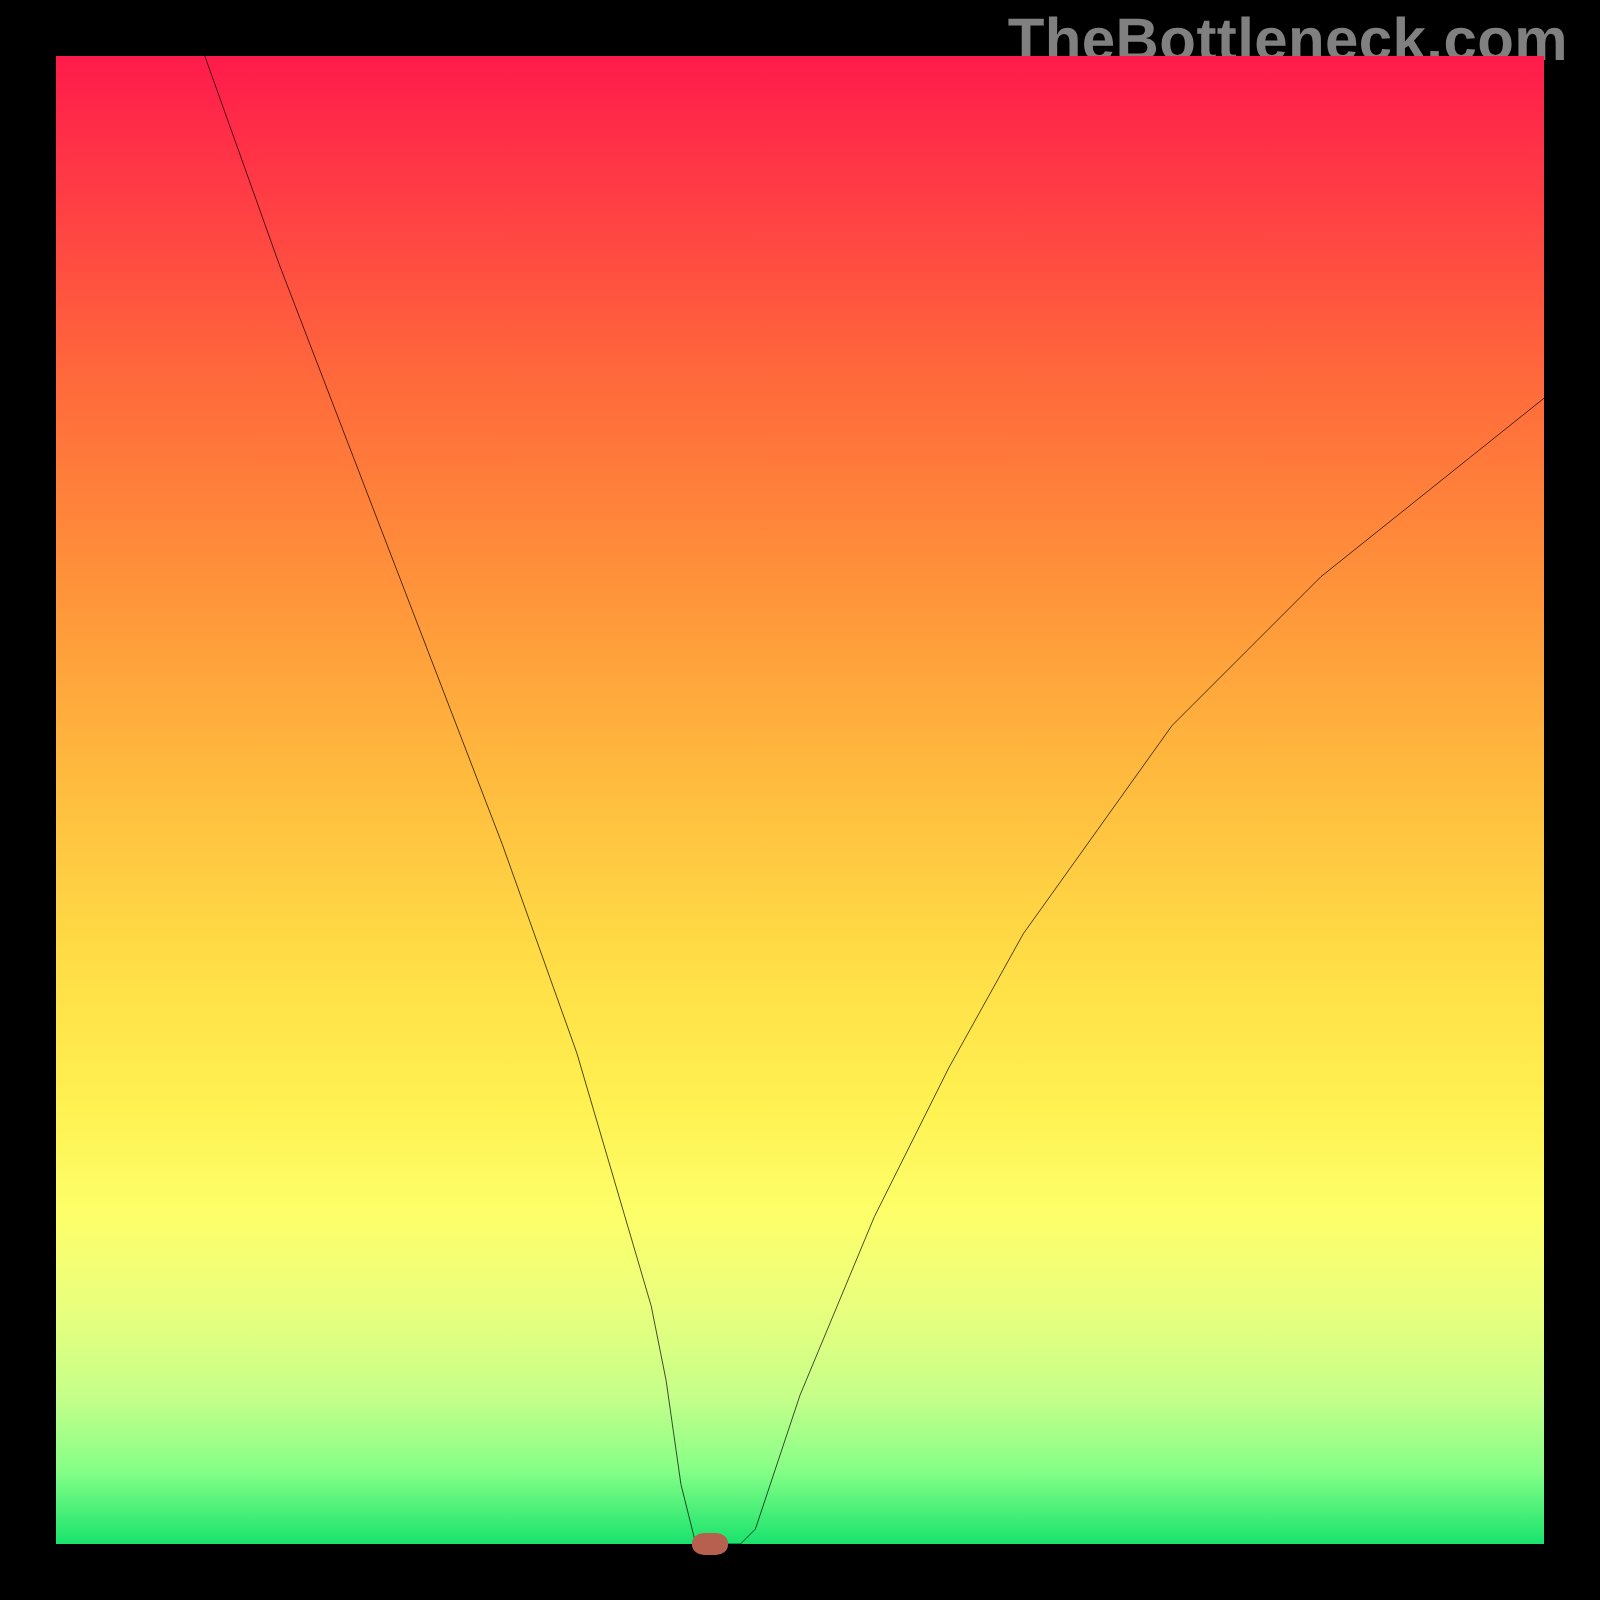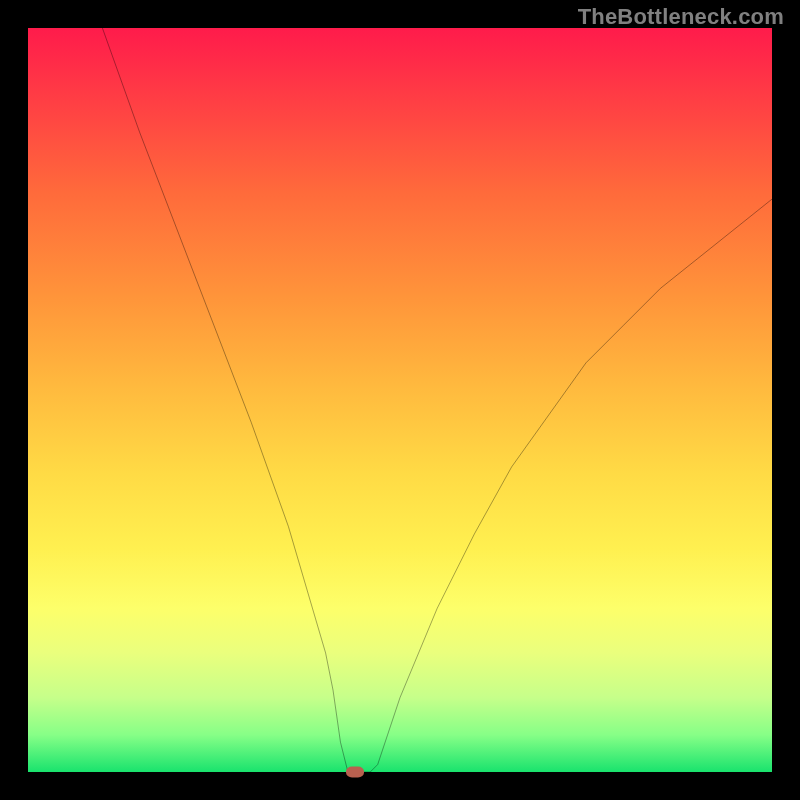--- a/index.html
+++ b/index.html
@@ -16,21 +16,21 @@
     top: 0;
     width: 800px;
     height: 800px;
     background: #000000;
   }
   .watermark {
     position: absolute;
     top: 4px;
     right: 16px;
     font-family: Arial, Helvetica, sans-serif;
-    font-size: 22px;
+    font-size: 30px;
     font-weight: 600;
     color: #808080;
     letter-spacing: 0.2px;
   }
   .plot {
     position: absolute;
     left: 28px;
     top: 28px;
     width: 744px;
     height: 744px;

